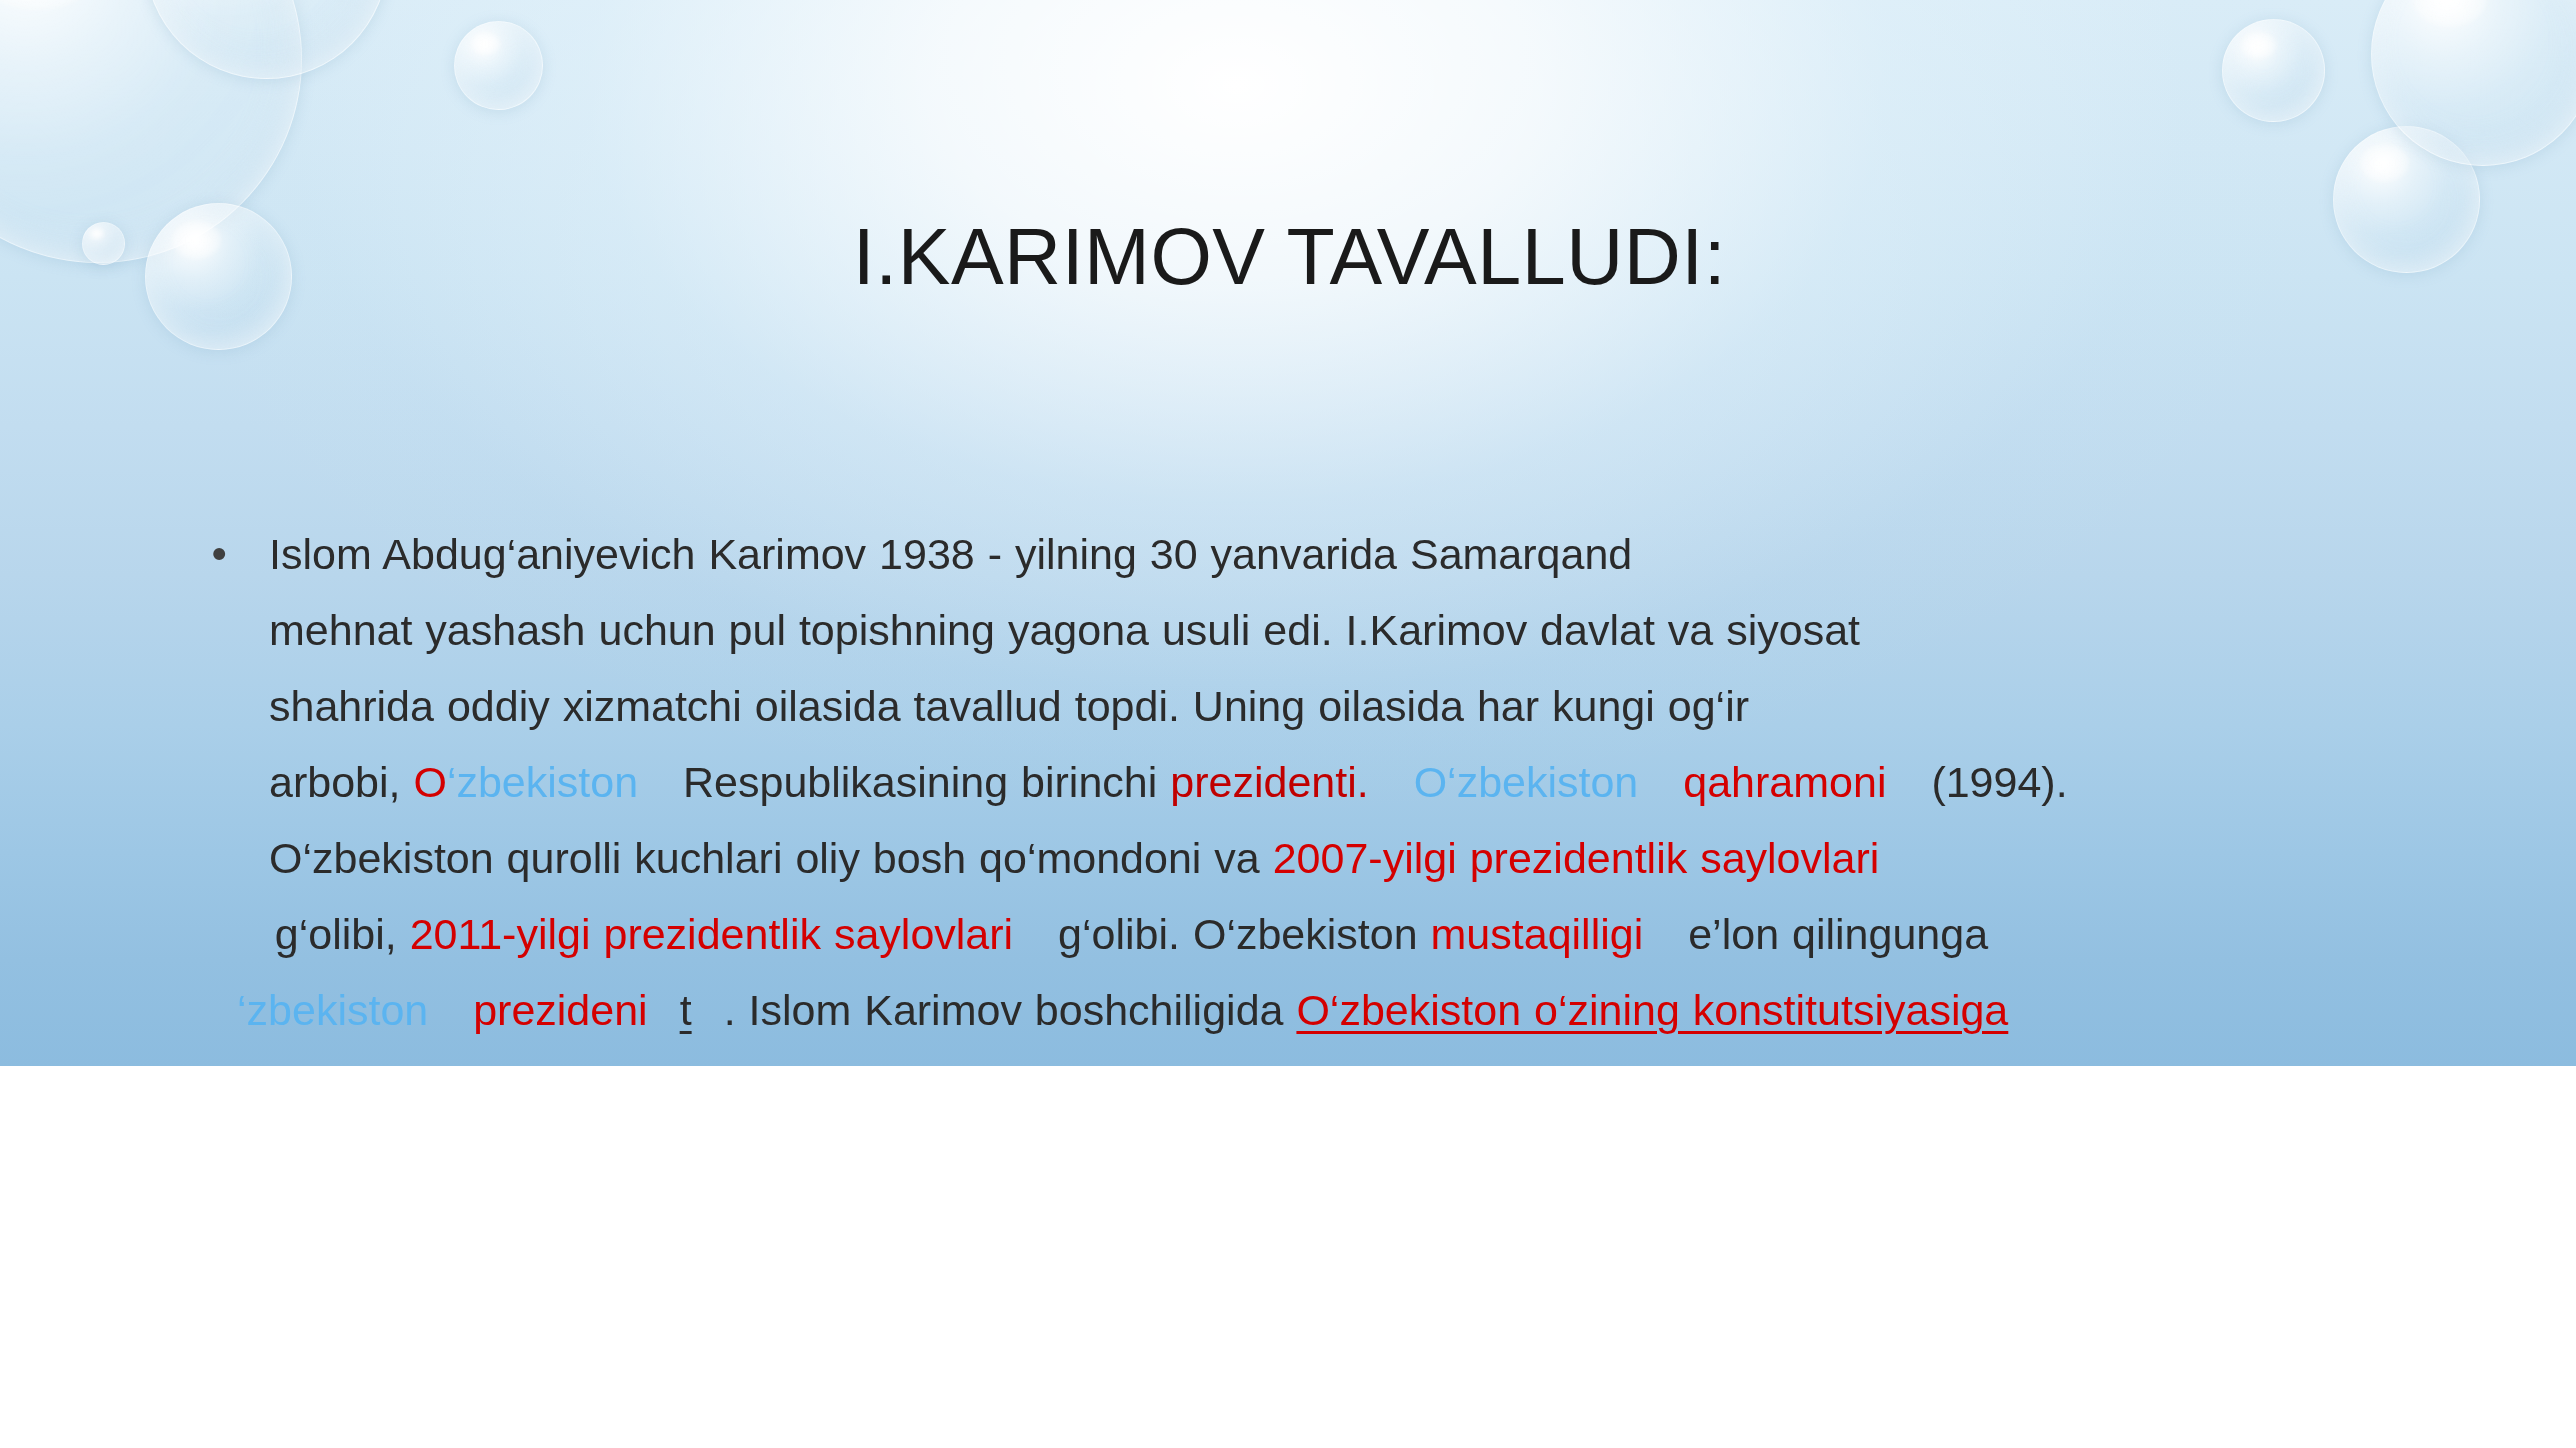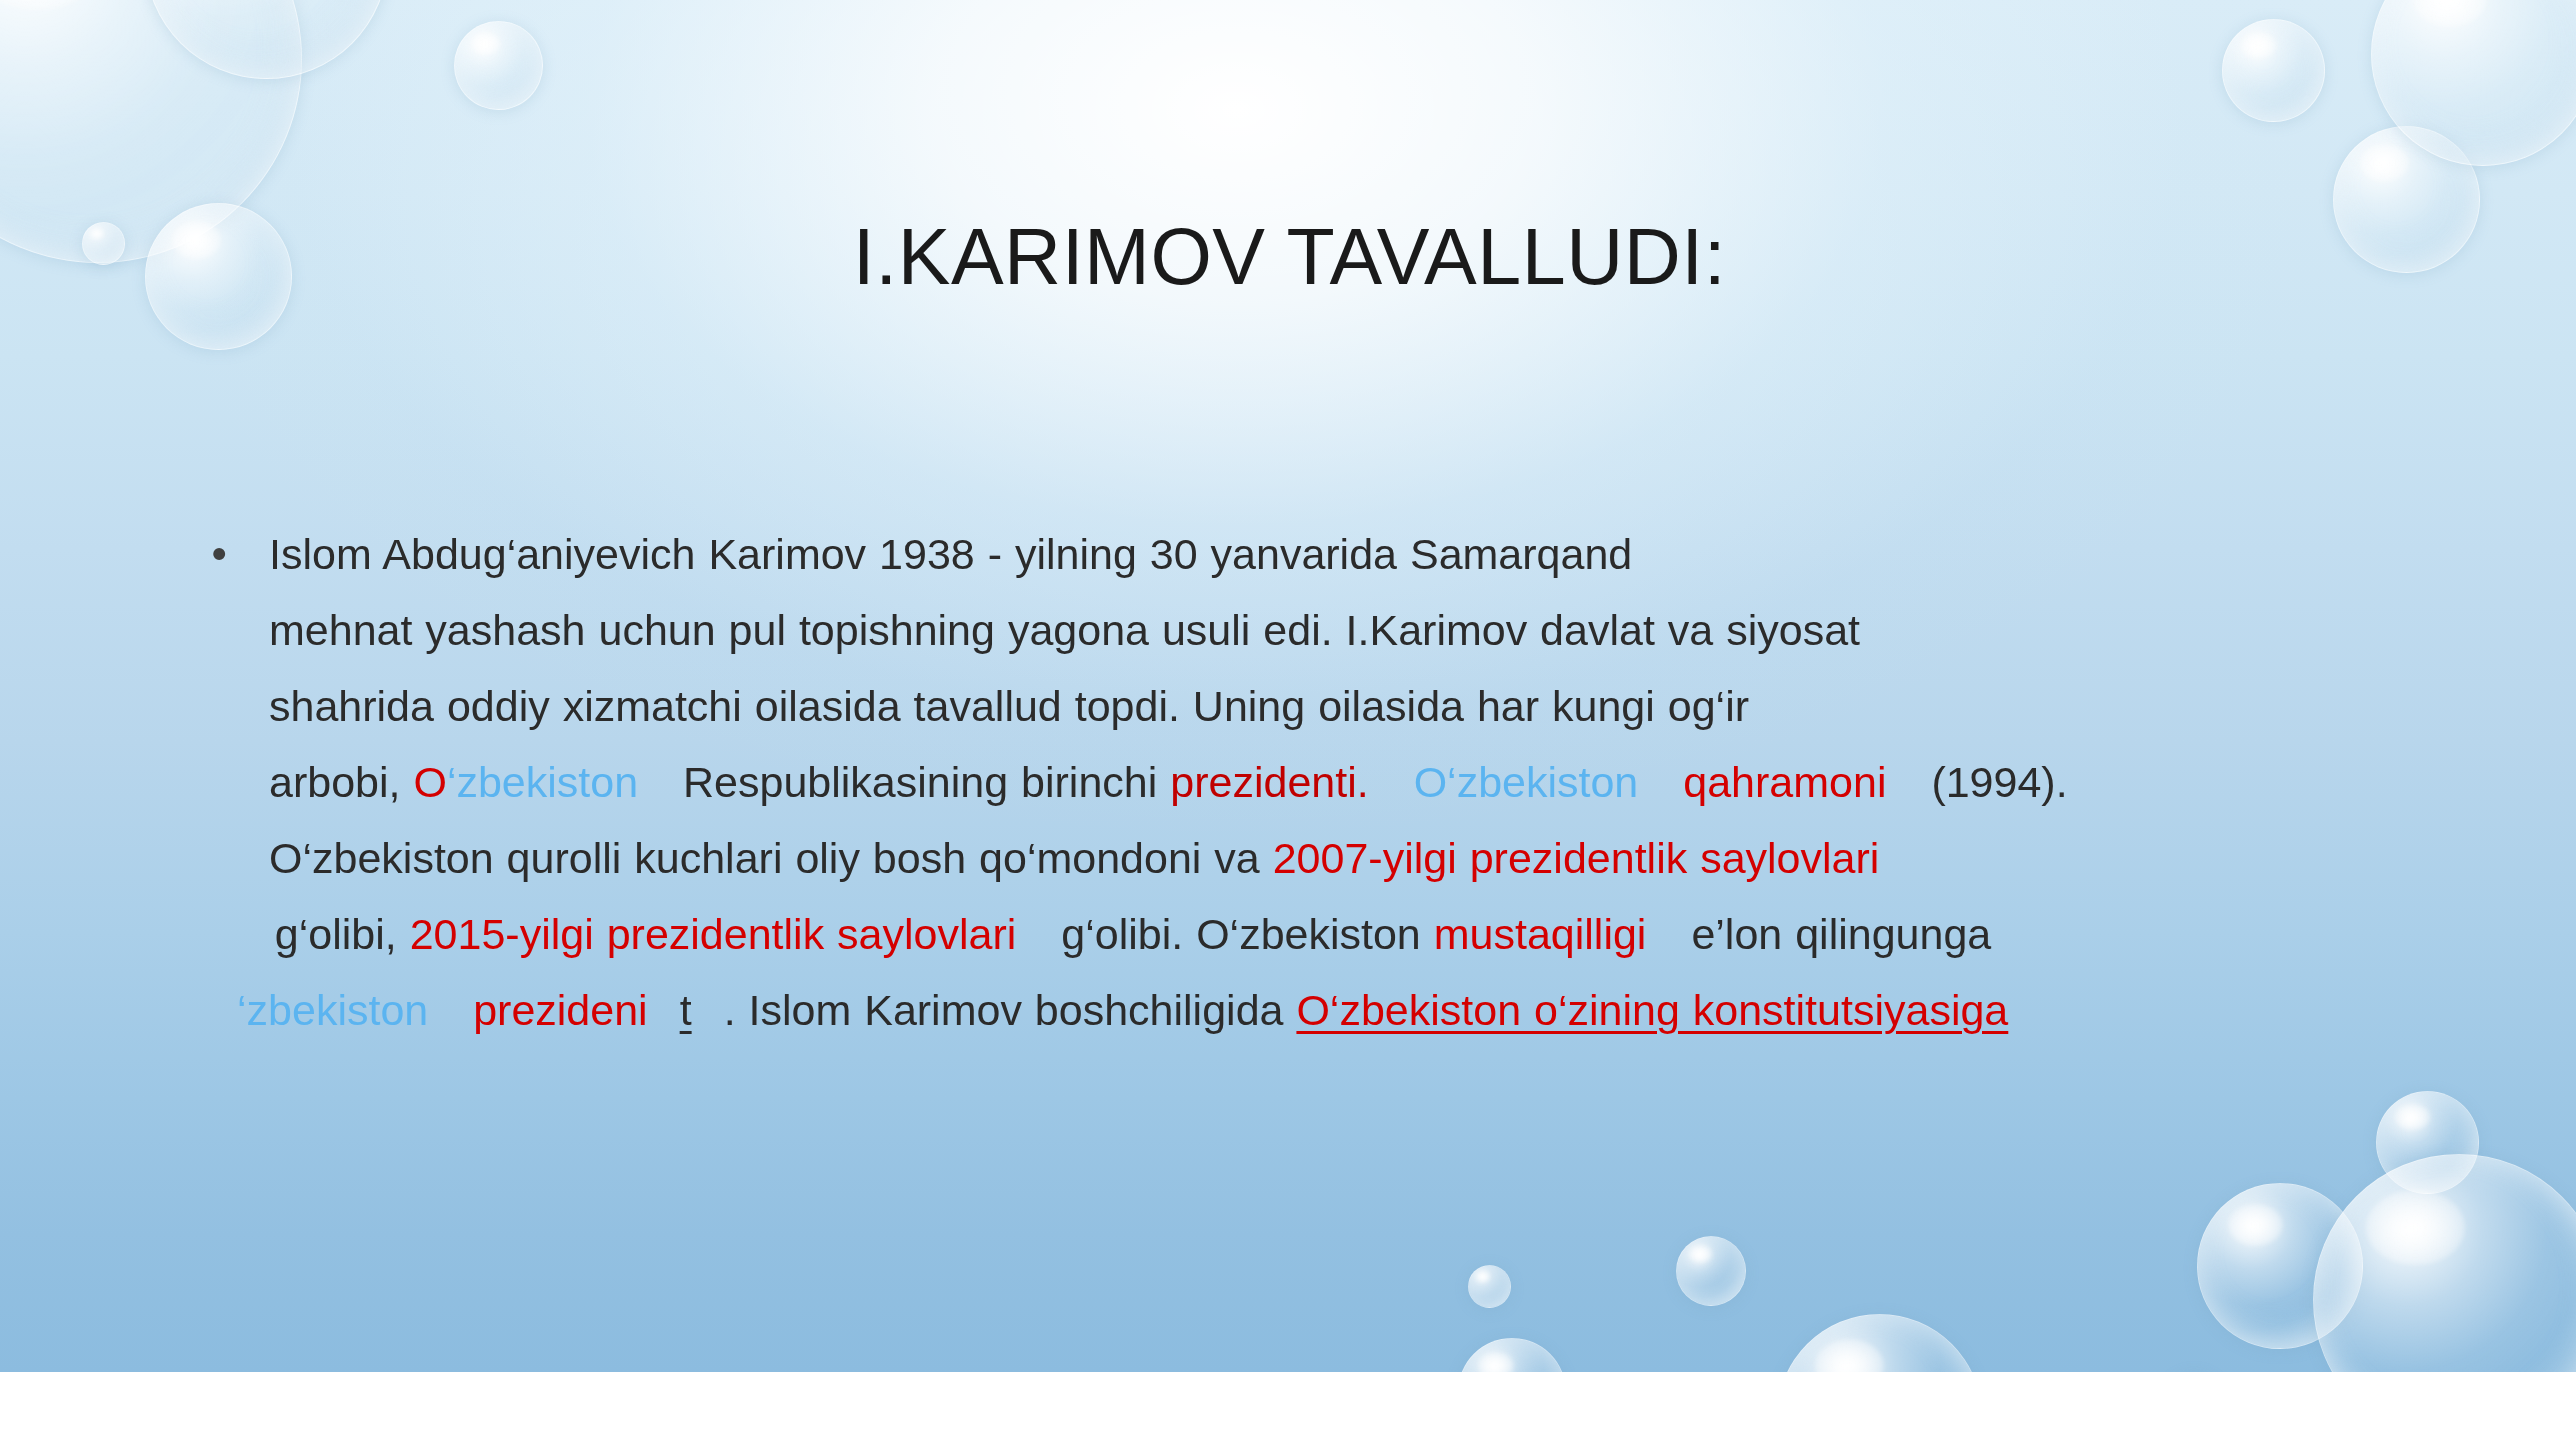--- a/index.html
+++ b/index.html
@@ -3,21 +3,21 @@
 <meta charset="utf-8">
 <style>
   html, body {
     margin: 0;
     padding: 0;
     background: #ffffff;
   }
   #slide {
     position: relative;
     width: 2576px;
-    height: 1372px;
+    height: 1066px;
     overflow: hidden;
     font-family: "Liberation Sans", sans-serif;
     background:
       radial-gradient(ellipse 1352px 869px at 48% 8%, #ffffff 0%, rgba(255,255,255,0.75) 22%, rgba(232,245,252,0.35) 48%, rgba(214,236,248,0.05) 70%, rgba(214,236,248,0) 85%),
       linear-gradient(180deg,
         #d9ecf7 0%,
         #d2e8f5 14%,
         #cbe4f3 26%,
         #c2ddf0 40%,
         #b8d6ec 54%,
@@ -147,20 +147,20 @@
 
   <div id="body-block">
     <div id="bullet-row">
       <div class="bullet-dot">•</div>
       <div class="bullet-text" id="body-text">
           <div class="ln"><span class="c-dark">Islom Abdug‘aniyevich Karimov 1938 - yilning 30 yanvarida Samarqand</span></div>
           <div class="ln"><span class="c-dark">mehnat yashash uchun pul topishning yagona usuli edi. I.Karimov davlat va siyosat</span></div>
           <div class="ln"><span class="c-dark">shahrida oddiy xizmatchi oilasida tavallud topdi. Uning oilasida har kungi og‘ir</span></div>
           <div class="ln"><span class="c-dark">arbobi, </span><span class="c-red">O</span><span class="c-blue">‘zbekiston</span><span class="c-dark"> Respublikasining birinchi </span><span class="c-red2">prezidenti.</span><span class="c-dark"> </span><span class="c-blue">O‘zbekiston</span><span class="c-dark"> </span><span class="c-red">qahramoni</span><span class="c-dark"> (1994).</span></div>
           <div class="ln"><span class="c-dark">O‘zbekiston qurolli kuchlari oliy bosh qo‘mondoni va </span><span class="c-red">2007-yilgi prezidentlik saylovlari</span></div>
-          <div class="ln ind1"><span class="c-dark"> g‘olibi, </span><span class="c-red">2015-yilgi prezidentlik saylovlari</span><span class="c-dark"> g‘olibi. O‘zbekiston </span><span class="c-red">mustaqilligi</span><span class="c-dark"> e’lon qilingunga</span></div>
+          <div class="ln ind1"><span class="c-dark"> g‘olibi, </span><span class="c-red">2011-yilgi prezidentlik saylovlari</span><span class="c-dark"> g‘olibi. O‘zbekiston </span><span class="c-red">mustaqilligi</span><span class="c-dark"> e’lon qilingunga</span></div>
           <div class="ln"><span class="c-blue">‘zbekiston</span><span class="c-dark"> </span><span class="c-red">prezideni</span><span class="c-dark u">t</span><span class="c-dark">. Islom Karimov boshchiligida </span><span class="c-red u">O‘zbekiston o‘zining konstitutsiyasiga</span></div>
         </div>
     </div>
   </div>
 
 </div>
 
 
 </body></html>

